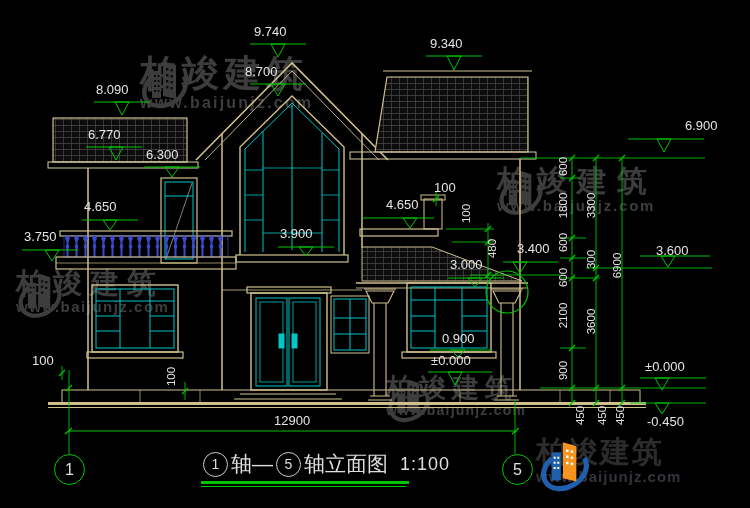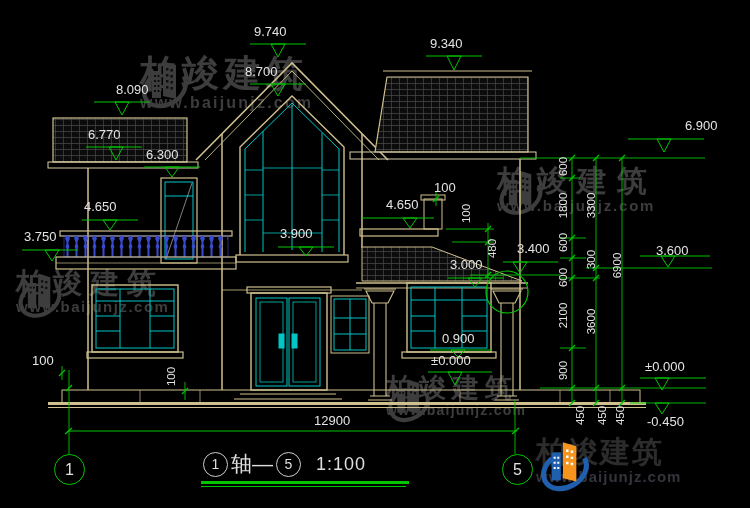--- a/index.html
+++ b/index.html
@@ -271,38 +271,38 @@
         <path d="M185,382V400"></path>
         <path d="M182,394L188,388" stroke-width="1.3"></path>
       </g>
       <circle cx="507" cy="292" r="21" stroke-width="1.2"></circle>
     </g>
   </svg>
 
   <div class="dim" style="left:254px;top:25px;">9.740</div>
   <div class="dim" style="left:245px;top:65px;text-align:center;">8.700</div>
   <div class="dim" style="left:430px;top:37px;">9.340</div>
-  <div class="dim" style="left:96px;top:83px;margin-left:20px;">8.090</div>
+  <div class="dim" style="left:96px;top:83px;">8.090</div>
   <div class="dim" style="left:88px;top:128px;">6.770</div>
   <div class="dim" style="left:146px;top:148px;">6.300</div>
   <div class="dim" style="left:84px;top:200px;">4.650</div>
   <div class="dim" style="left:24px;top:230px;">3.750</div>
   <div class="dim" style="left:280px;top:227px;">3.900</div>
   <div class="dim" style="left:386px;top:198px;">4.650</div>
   <div class="dim" style="left:685px;top:119px;">6.900</div>
   <div class="dim" style="left:656px;top:244px;">3.600</div>
   <div class="dim" style="left:500px;top:242px;padding-left:17px;">3.400</div>
   <div class="dim" style="left:450px;top:258px;">3.000</div>
   <div class="dim" style="left:442px;top:332px;">0.900</div>
   <div class="dim" style="left:431px;top:354px;">±0.000</div>
   <div class="dim" style="left:645px;top:360px;">±0.000</div>
   <div class="dim" style="left:647px;top:415px;">-0.450</div>
   <div class="dim" style="left:32px;top:354px;">100</div>
   <div class="dim" style="left:434px;top:181px;">100</div>
-  <div class="dim" style="left:274px;top:414px;margin-left:40px;">12900</div>
+  <div class="dim" style="left:274px;top:414px;">12900</div>
 
   <div class="vdim" style="left:153px;top:370px;">100</div>
   <div class="vdim" style="left:448px;top:207px;">100</div>
   <div class="vdim" style="left:474px;top:242px;">480</div>
 
   <div class="vdim" style="left:545px;top:160px;">600</div>
   <div class="vdim" style="left:545px;top:199px;">1800</div>
   <div class="vdim" style="left:545px;top:236px;">600</div>
   <div class="vdim" style="left:545px;top:271px;">600</div>
   <div class="vdim" style="left:545px;top:309px;">2100</div>
@@ -315,18 +315,19 @@
   <div class="vdim" style="left:599px;top:259px;">6900</div>
   <div class="vdim" style="left:602px;top:409px;">450</div>
 
   <div class="bubble" style="left:54px;top:454px;">1</div>
   <div class="bubble" style="left:502px;top:454px;">5</div>
 
   <div id="title">
     <span class="circ">1</span>
       <span>轴—</span>
       <span class="circ">5</span>
+      <span>轴立面图</span>
       <span class="scale">1:100</span>
   </div>
   <div class="uline" style="left:201px;top:481px;width:208px;height:2.5px;"></div>
   <div class="uline" style="left:201px;top:486px;width:205px;height:1.2px;"></div>
 
 </div>
 
 </body></html>

